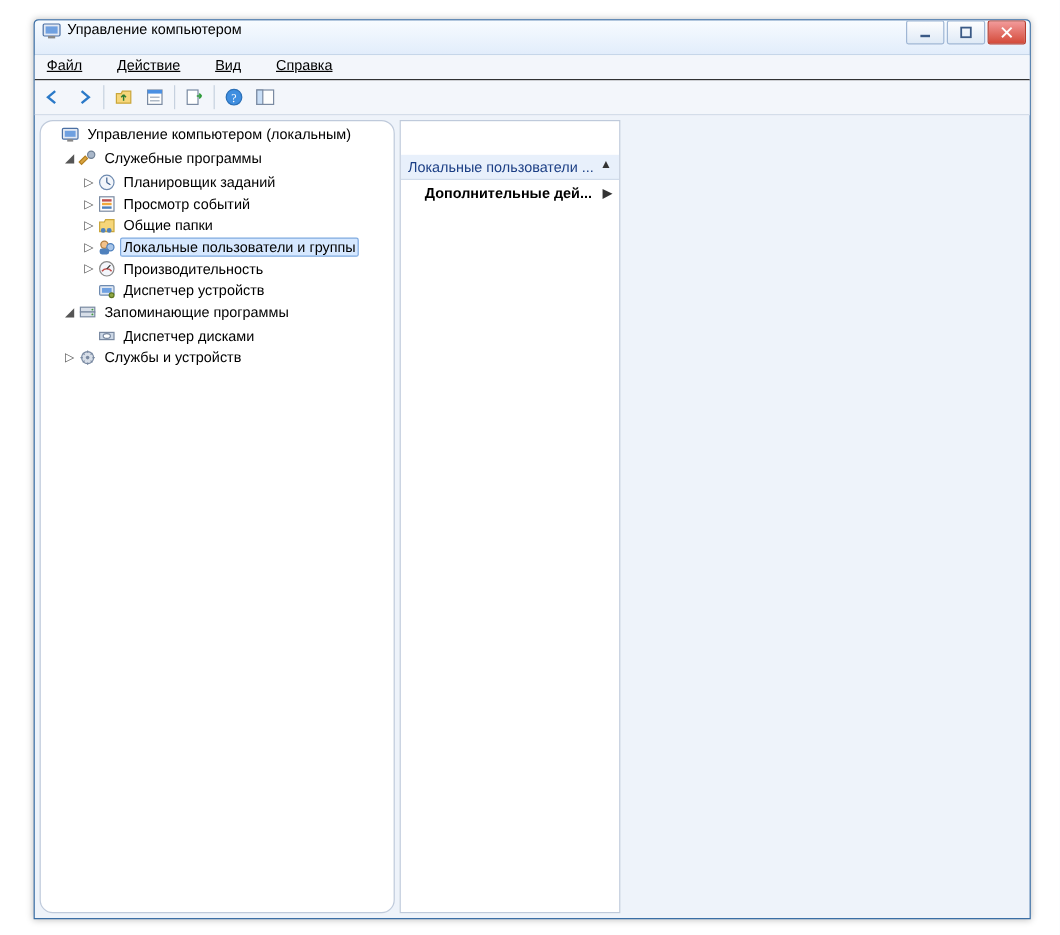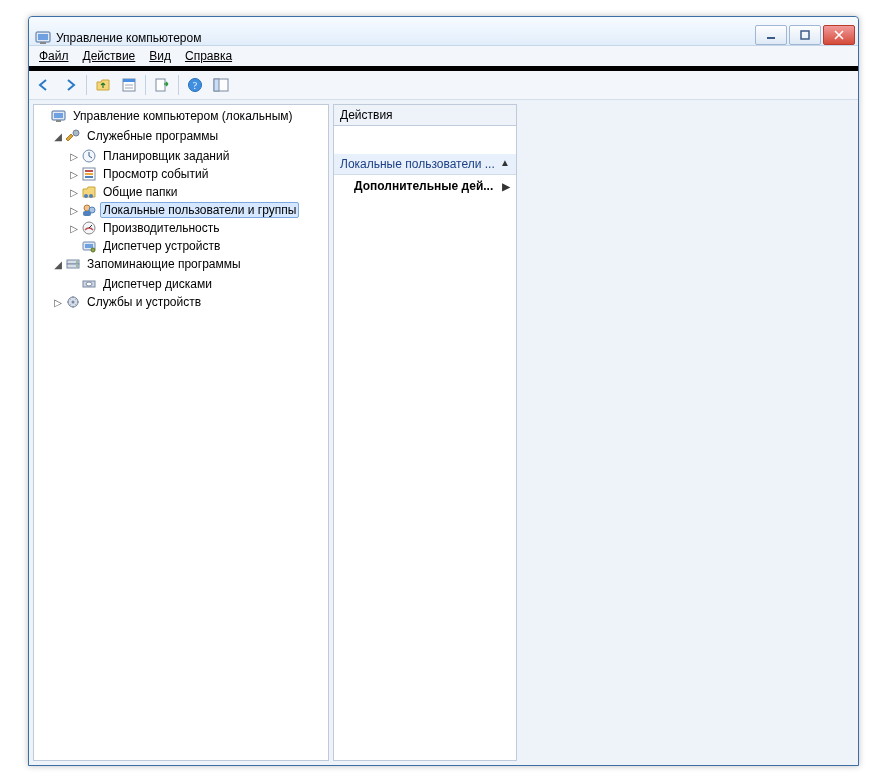--- a/index.html
+++ b/index.html
@@ -25,21 +25,21 @@
     border-radius: 4px 4px 0 0;
     display: flex;
     flex-direction: column;
   }
   
   .titlebar {
     height: 28px;
     background: linear-gradient(#f7fbff, #e2edfb);
     border-bottom: 1px solid #c6d6e9;
     display: flex;
-    align-items: flex-end;
+    align-items: flex-start;
     padding: 0 3px 0 6px;
     border-radius: 4px 4px 0 0;
   }
   .titlebar .app-icon {
     width: 16px;
     height: 16px;
     margin-right: 5px;
   }
   .titlebar .title {
     flex: 1 1 auto;
@@ -64,24 +64,24 @@
     border-color: #b83b2c;
     color: #fff;
   }
   .win-btn svg { display:block; }
 
   
   .menubar {
     height: 20px;
     background: #f3f6fb;
     display: flex;
-    align-items: center;
+    align-items: flex-start;
     padding: 0 4px;
-    border-bottom: 5px solid #000000;
-    gap: 2px;
+    border-bottom: 1px solid #000000;
+    gap: 17px;
   }
   .menu-item {
     padding: 1px 6px;
     cursor: default;
   }
   .menu-item span { text-decoration: underline; }
 
   
   .toolbar {
     height: 28px;
@@ -114,21 +114,21 @@
     display: flex;
     padding: 4px;
     gap: 4px;
     min-height: 0;
   }
   .panel {
     border: 1px solid #bfcadb;
     background: #fff;
     overflow: auto;
   }
-  .tree { width: 294px; }
+  .tree { width: 294px; border-radius: 11px; }
   .list { flex: 1 1 auto; position: relative; }
   .actions { width: 182px; }
 
   
   .actions-header {
     background: #eef3fa;
     border-bottom: 1px solid #bfcadb;
     padding: 3px 6px;
     font-weight: normal;
   }
@@ -487,21 +487,20 @@
                 <span class="lbl">Службы и устройств</span>
               </div>
             </li>
           </ul>
         </li>
       </ul>
     </div>
 
 
     <div class="panel actions">
-      <div class="actions-header">Действия</div>
       <div class="actions-section">
         <span>Локальные пользователи ...</span>
         <span class="chev">▲</span>
       </div>
       <div class="actions-row">
         <span>Дополнительные дей...</span>
         <span class="chev">▶</span>
       </div>
     </div>
 

